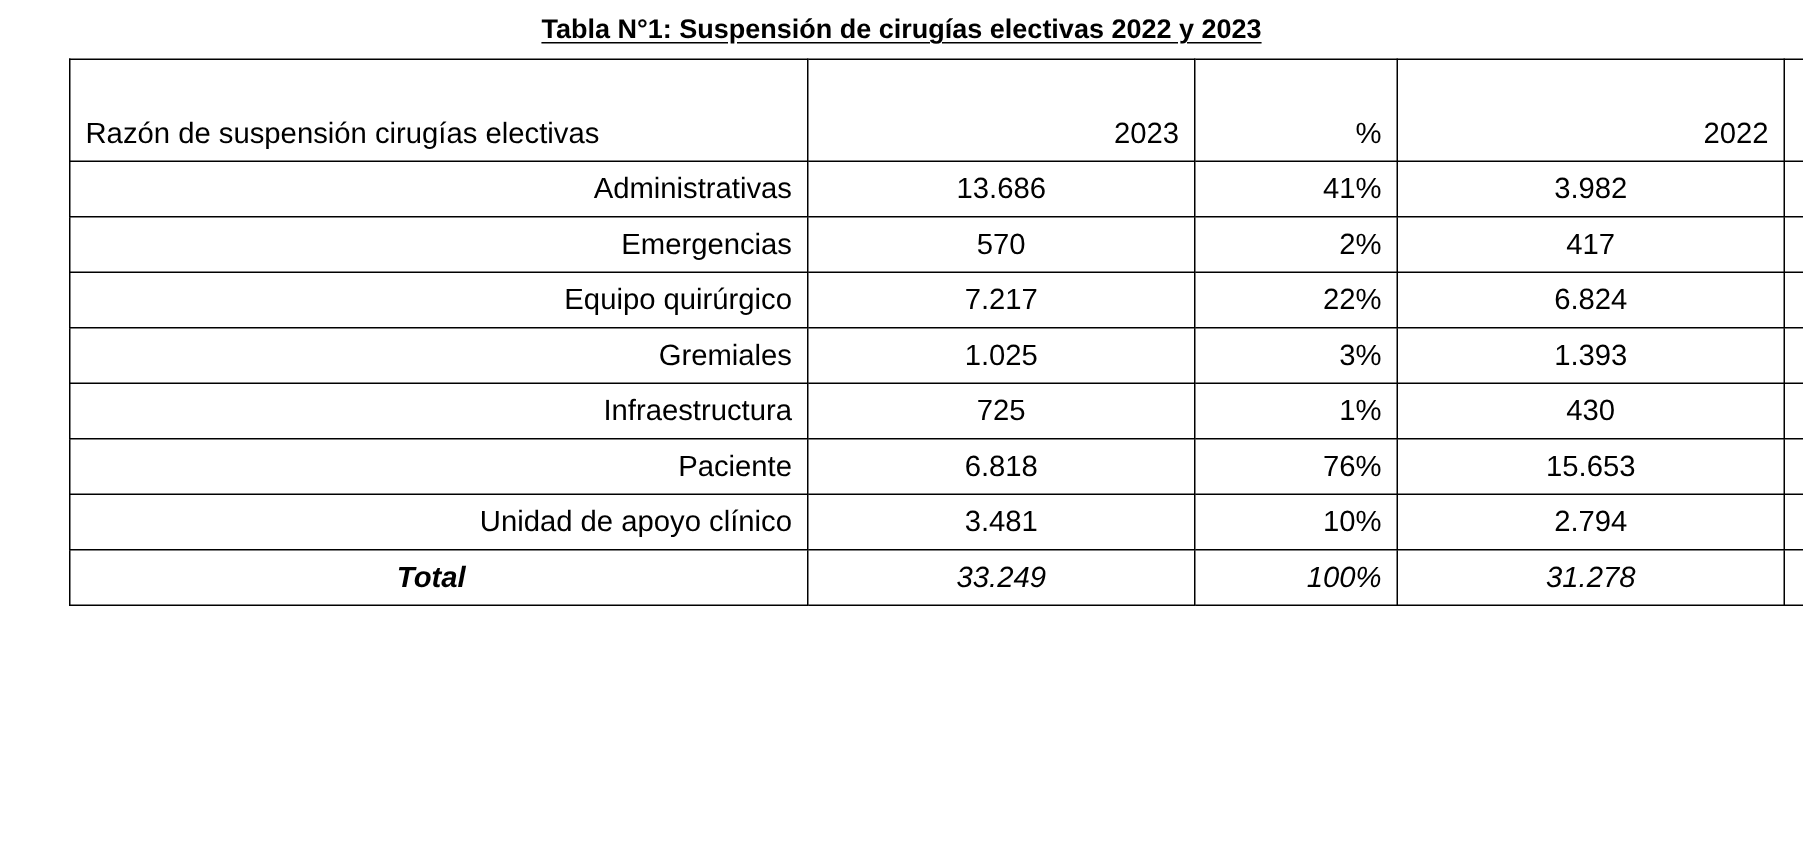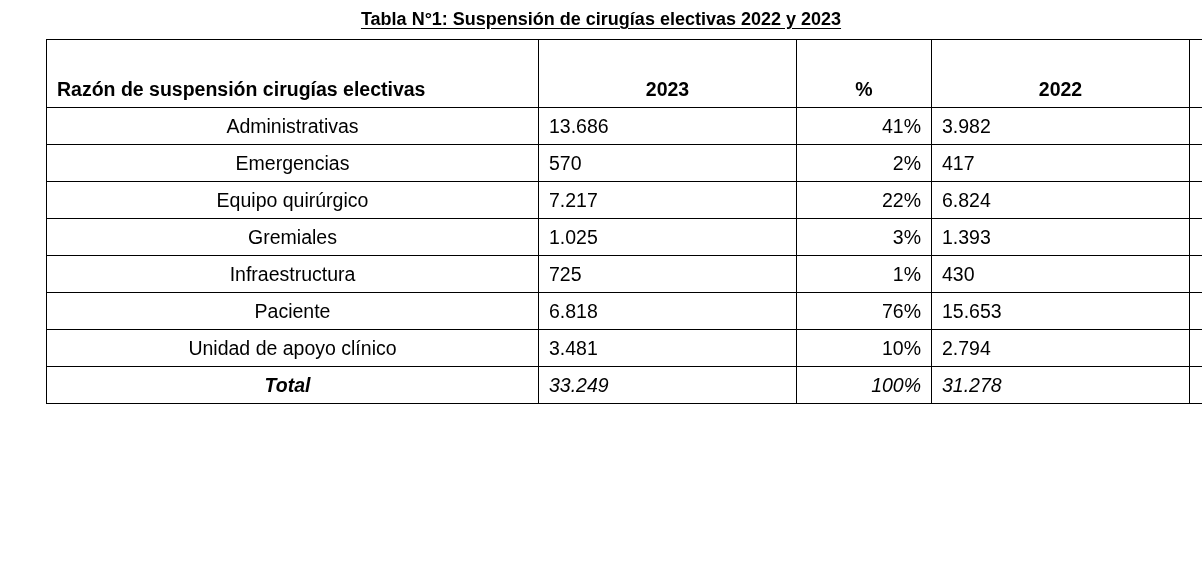--- a/index.html
+++ b/index.html
@@ -55,34 +55,34 @@
     padding: 0 10px;
     font-size: 19.5px;
     font-weight: normal;
     vertical-align: middle;
     height: 37px;
     box-sizing: border-box;
     white-space: nowrap;
     overflow: hidden;
   }
   table.data thead th {
-    font-weight: bold;
+    font-weight: normal;
     height: 68px;
     vertical-align: bottom;
     padding-bottom: 6px;
   }
   .col-razon { width: 492px; }
   .col-n     { width: 258px; }
   .col-p     { width: 135px; }
 
   th.razon-head { text-align: left; padding-left: 16px; font-size: 20px; }
-  th.center-head { text-align: center; font-size: 20px; }
+  th.center-head { text-align: right; font-size: 20px; }
 
-  td.label { text-align: center; padding-left: 14px; }
-  td.num   { text-align: left; padding-right: 14px; }
+  td.label { text-align: right; padding-left: 14px; }
+  td.num   { text-align: center; padding-right: 14px; }
   td.pct   { text-align: right; padding-right: 14px; }
 
   tr.total td { font-weight: bold; font-style: italic; }
   tr.total td.label { text-align: center; padding-left: 0; }
   tr.total td.num, tr.total td.pct { font-weight: normal; }
 </style>
 </head>
 <body>
 
 <div class="page">

